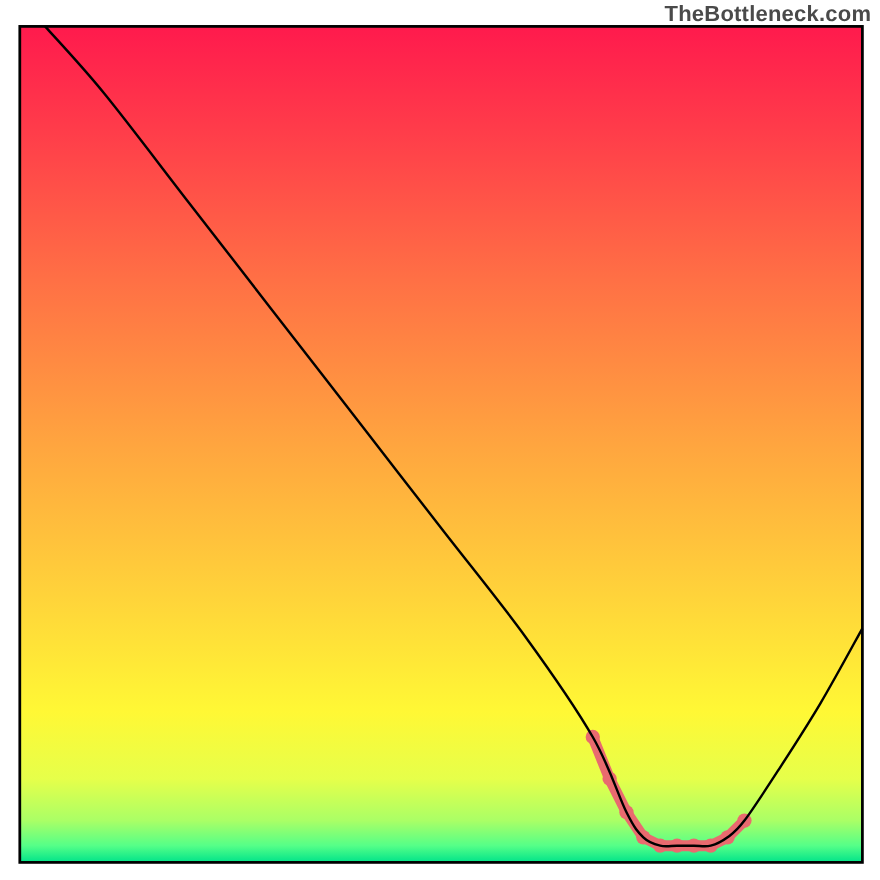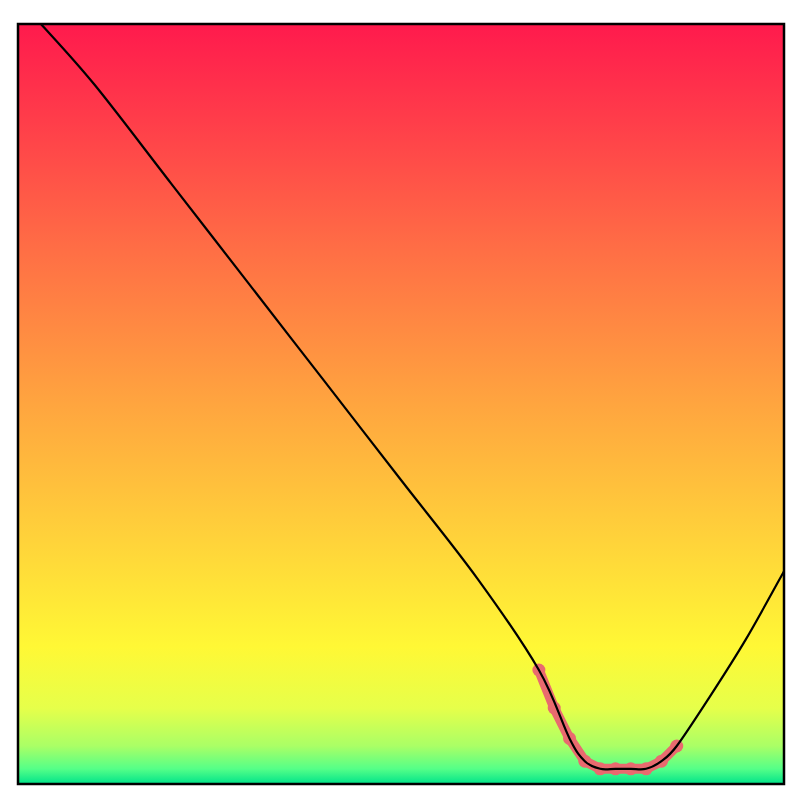--- a/index.html
+++ b/index.html
@@ -27,20 +27,21 @@
     z-index: 10;
   }
   svg {
     display: block;
   }
 </style>
 </head>
 <body>
 
 <div id="container">
+  <div id="watermark">TheBottleneck.com</div>
   <svg id="plot" width="800" height="800">
     <defs>
       <linearGradient id="bg-grad" x1="0" y1="0" x2="0" y2="1">
           <stop offset="0%" stop-color="#ff1a4d"></stop>
           <stop offset="12%" stop-color="#ff3b4a"></stop>
           <stop offset="30%" stop-color="#ff6f45"></stop>
           <stop offset="50%" stop-color="#ffa53f"></stop>
           <stop offset="68%" stop-color="#ffd33a"></stop>
           <stop offset="82%" stop-color="#fff835"></stop>
           <stop offset="90%" stop-color="#e6ff4a"></stop>

